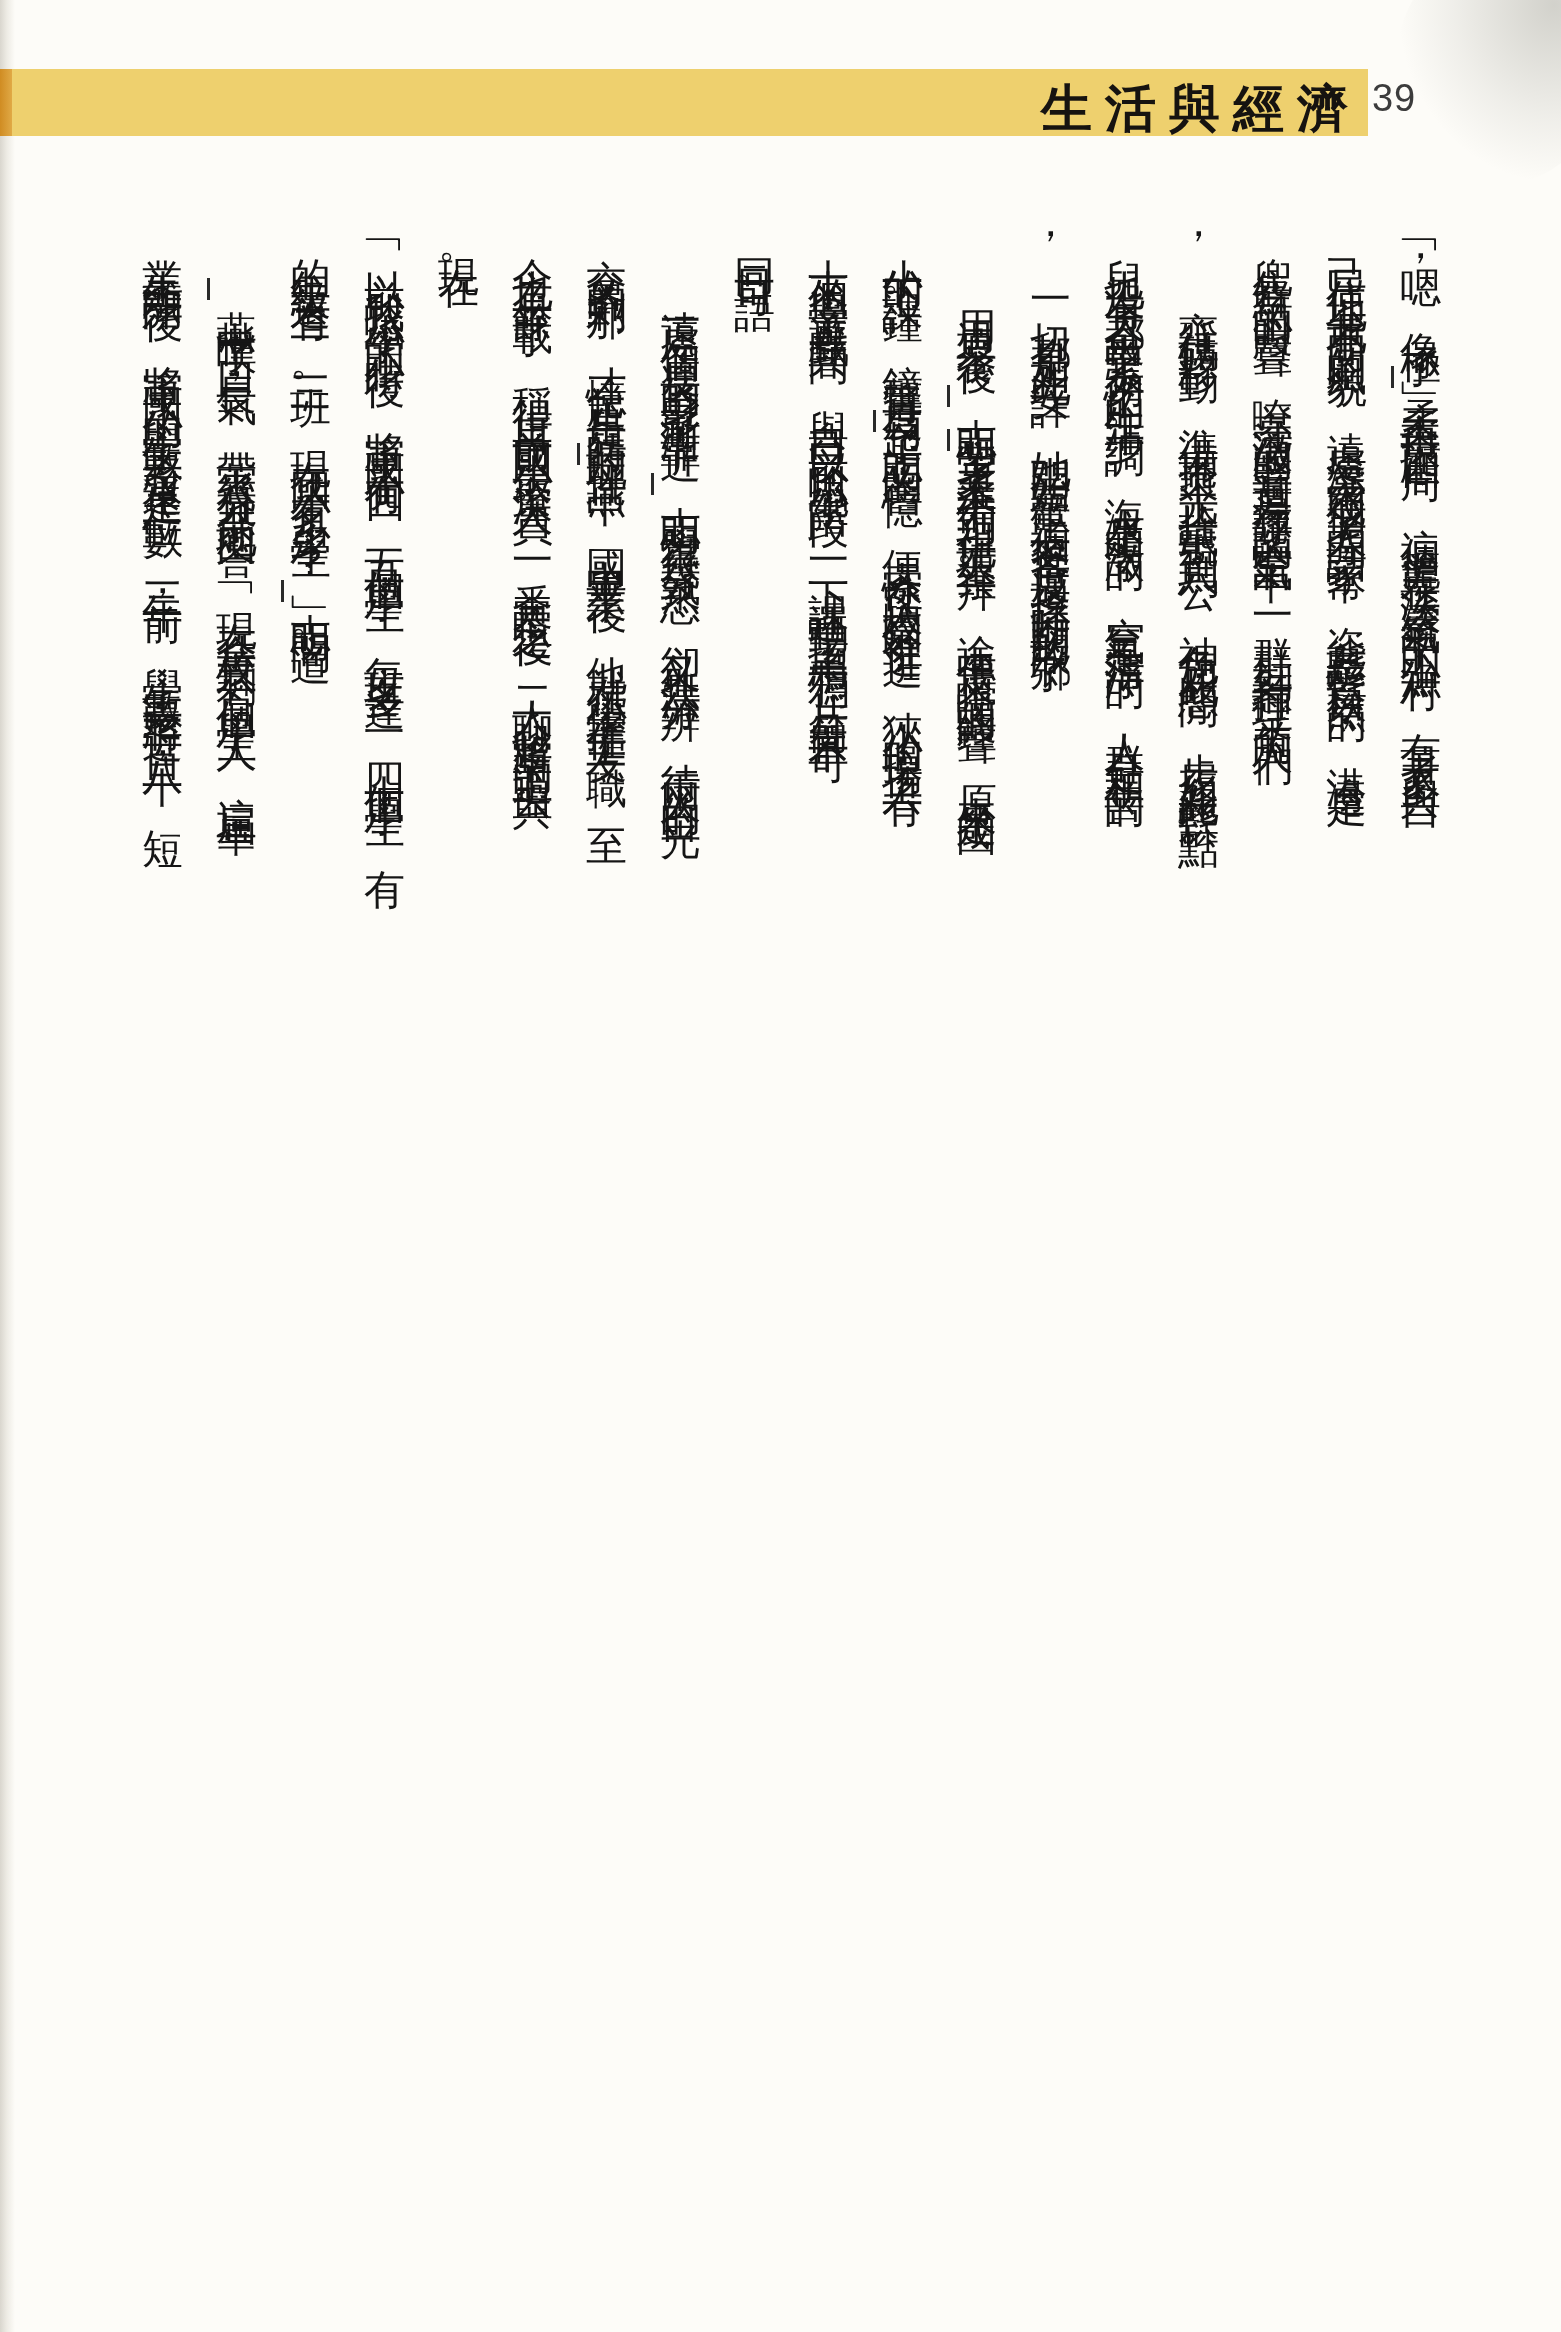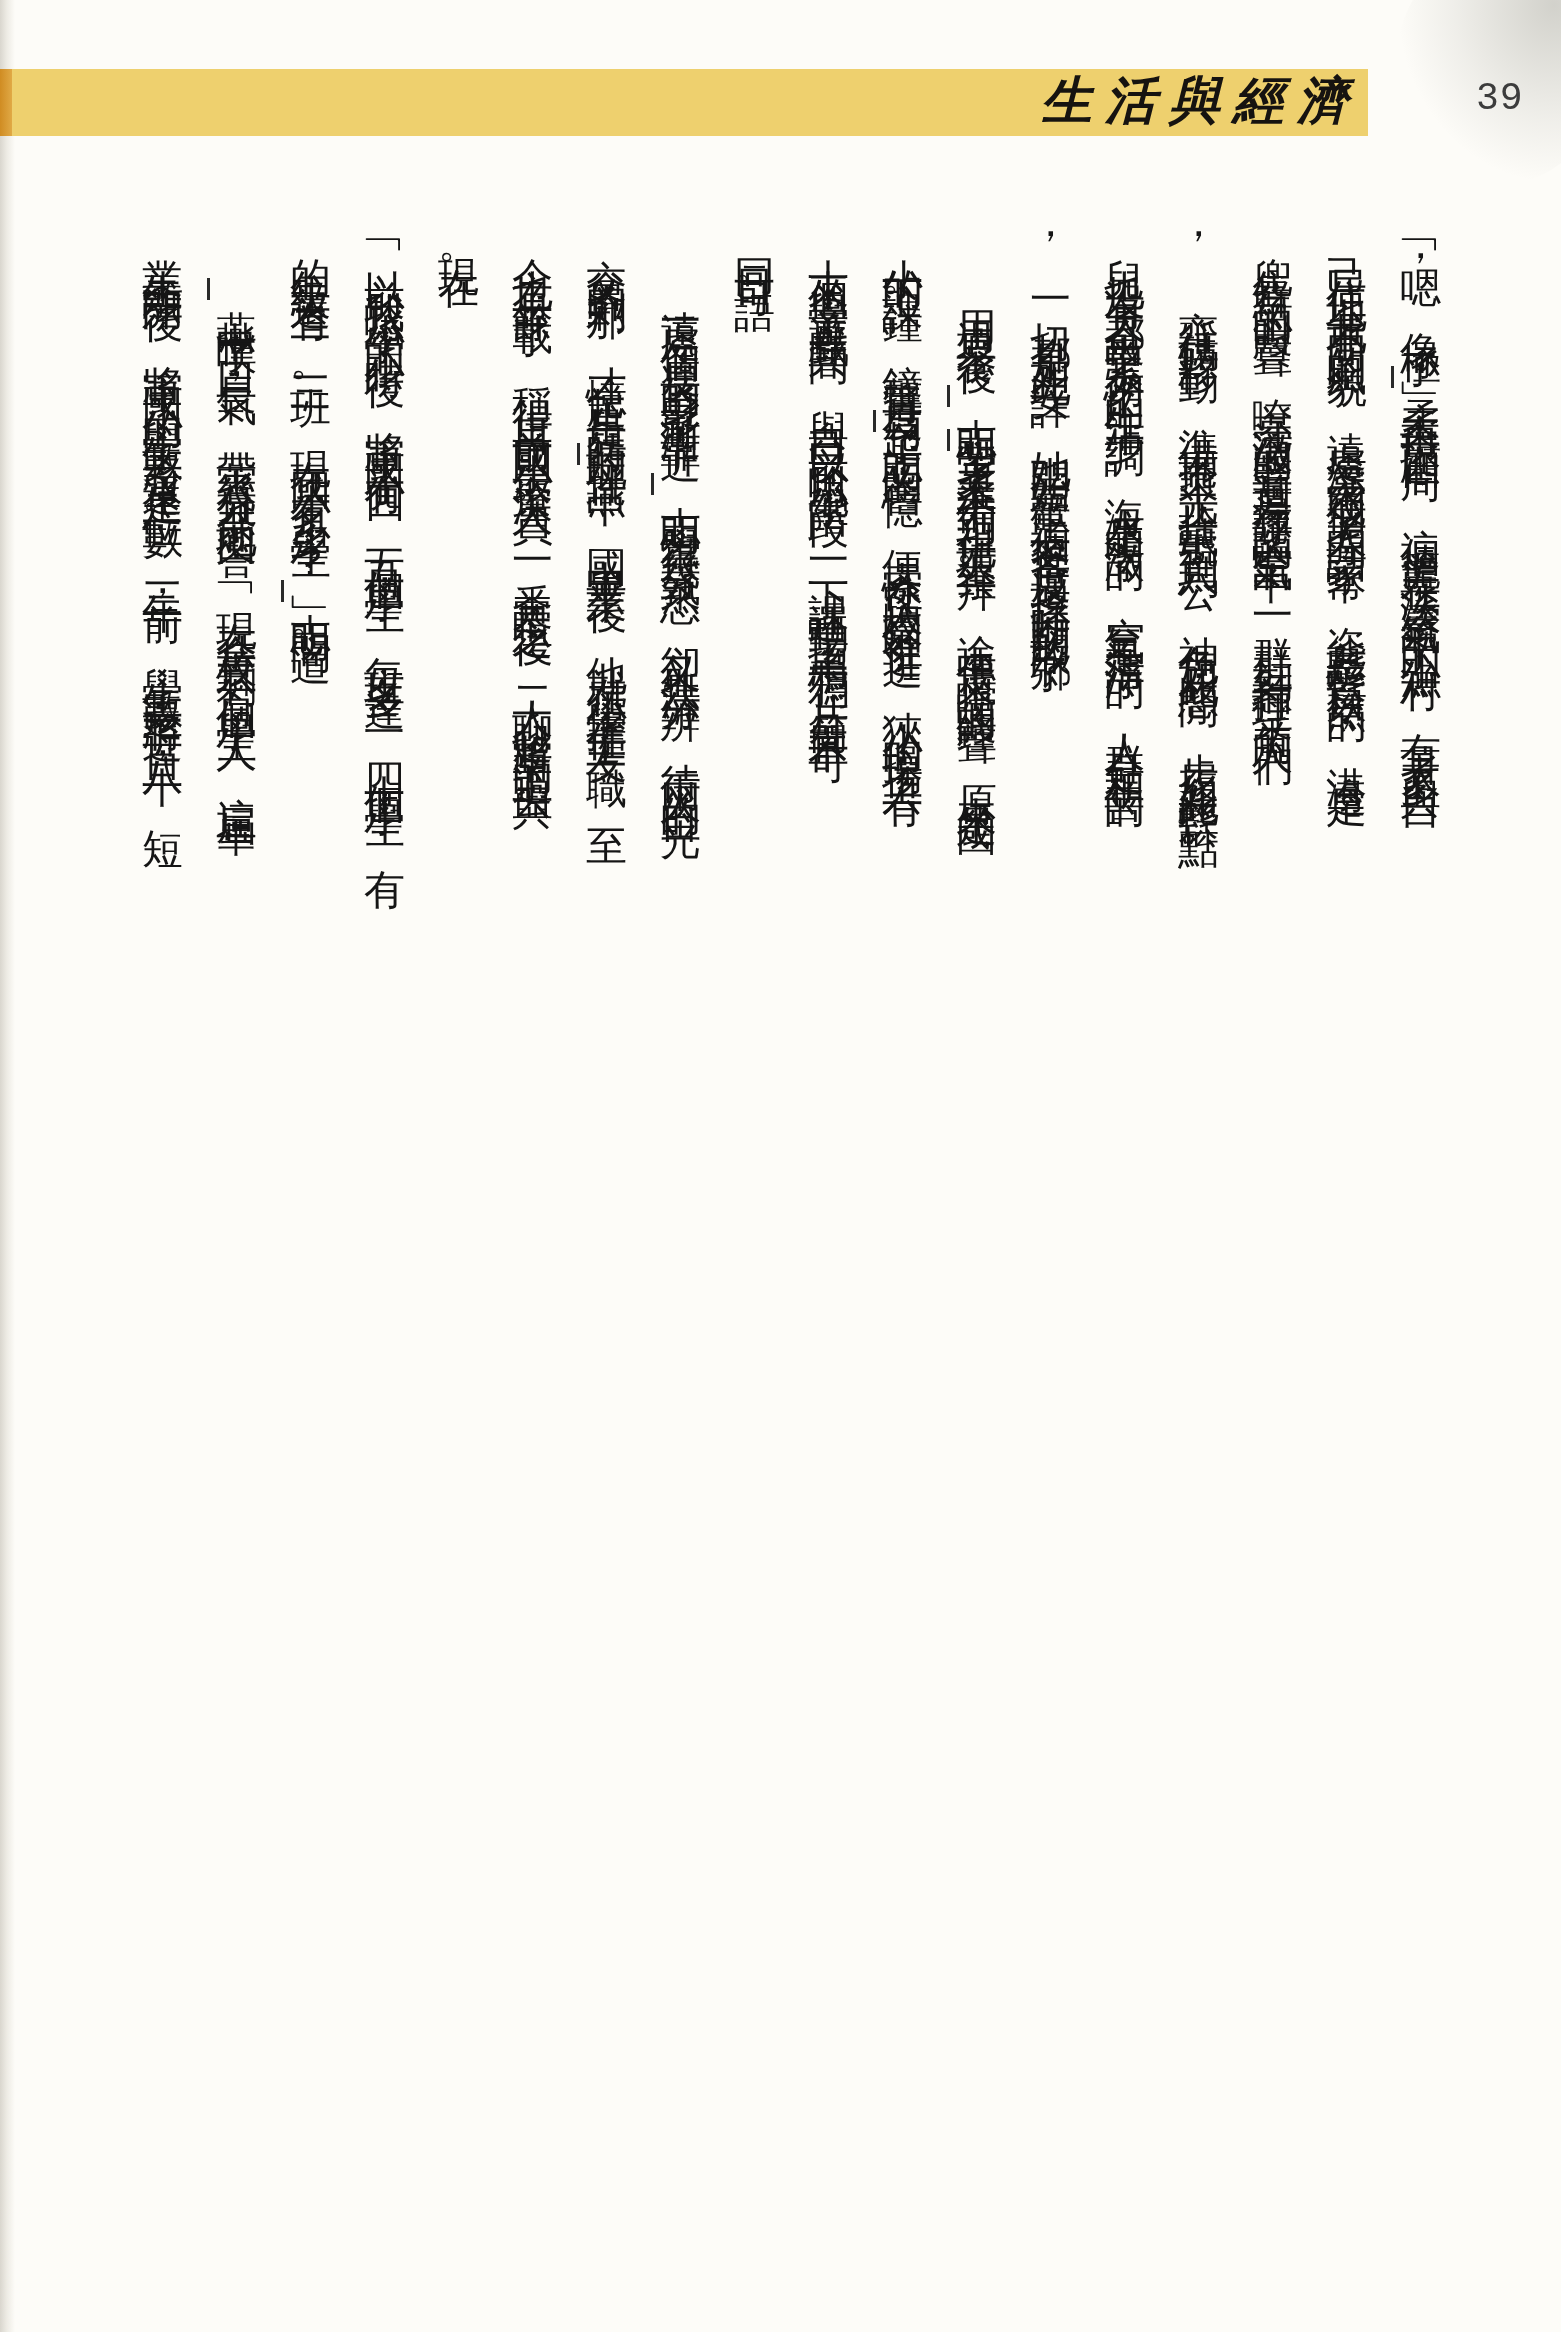--- a/index.html
+++ b/index.html
@@ -31,30 +31,29 @@
     width: 1368px; height: 67px;
     background: #eed06e;
   }
   .band-accent {
     position: absolute; left: 0; top: 0; width: 12px; height: 100%;
     background: linear-gradient(to right, #d08c22, #e0a946);
   }
   .section-title {
     position: absolute; right: 20px; top: 50%;
     transform: translateY(-52%);
-    margin: 0;
+    margin: 8px;
     font-size: 51px; font-weight: 600;
     letter-spacing: 13px; margin-right: -13px;
     color: #161310;
     white-space: nowrap;
-    font-style: italic;
   }
   .pagenum {
-    position: absolute; left: 1476px; top: 77px;
-    font-family: Liberation Mono, monospace;
+    position: absolute; left: 1372px; top: 77px;
+    font-family: Liberation Sans, sans-serif;
     font-size: 38px; color: #3c3c3c;
     letter-spacing: 0.9px;
   }
   
   .textblock {
     position: absolute; top: 226px; right: 103px;
     height: 1997px;
     writing-mode: vertical-rl;
     text-orientation: mixed;
     font-size: 41px;

